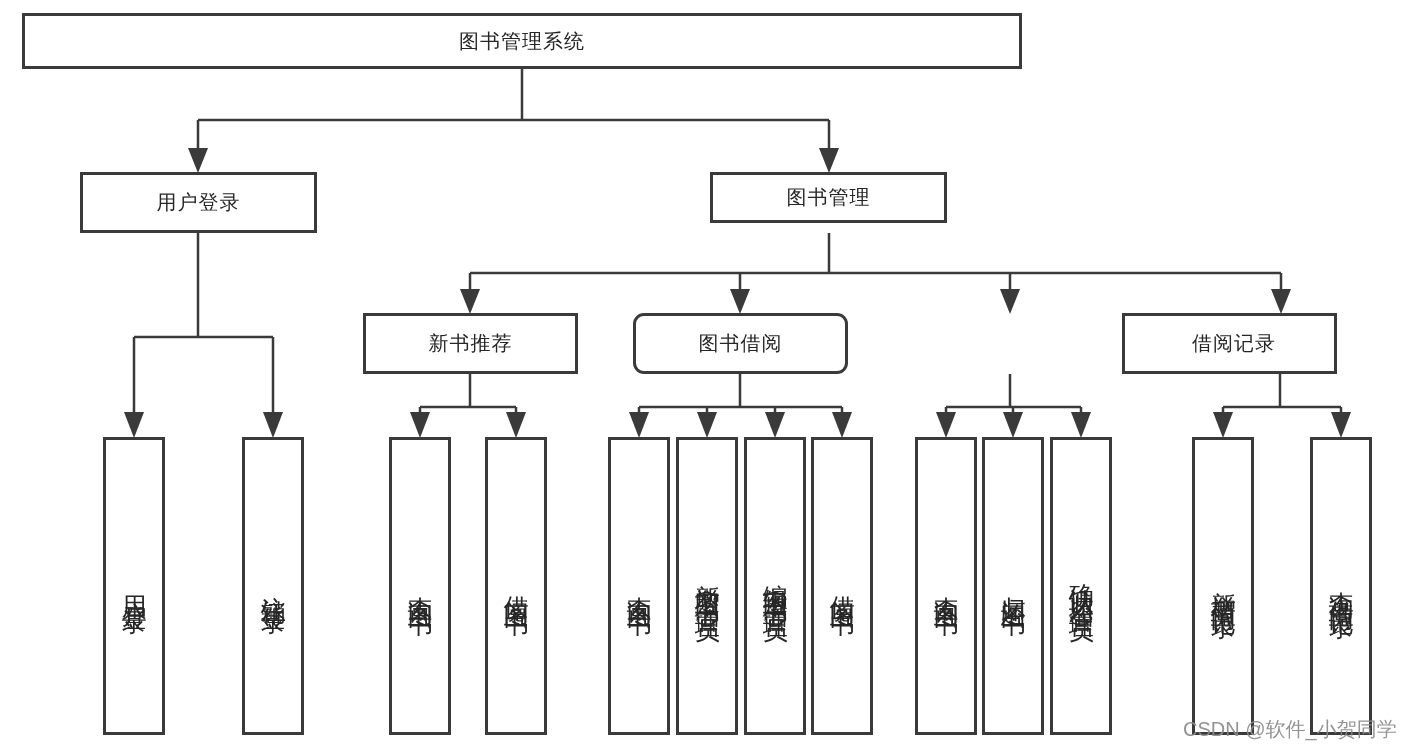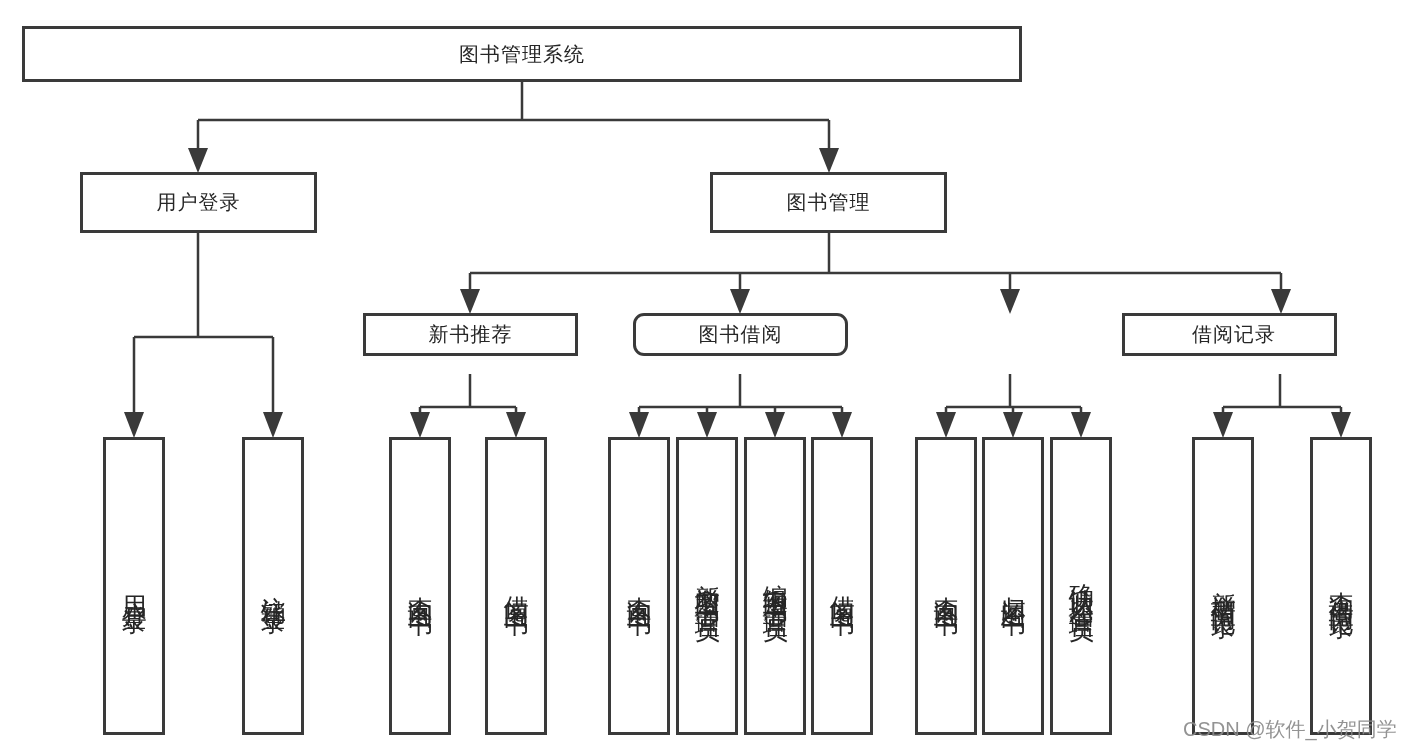--- a/index.html
+++ b/index.html
@@ -6,24 +6,24 @@
   #stage {
     position:relative; width:1405px; height:747px; background:#ffffff;
     font-family:"Liberation Sans","DejaVu Sans",sans-serif; overflow:hidden;
   }
   #connectors { position:absolute; left:0; top:0; z-index:1; pointer-events:none; }
   .hbox {
     position:absolute; box-sizing:border-box; background:#ffffff;
     border:3px solid #3a3a3a; display:flex; align-items:center; justify-content:center;
     font-size:20px; color:#262626; letter-spacing:1px; z-index:2;
   }
-  .root  { left:22px;  top:13px;  width:1000px; height:56px;margin-top:13px; }
+  .root  { left:22px;  top:13px;  width:1000px; height:56px; }
   .l2a   { left:80px;  top:172px; width:237px;  height:61px; }
-  .l2b   { left:710px; top:172px; width:237px;  height:61px; }
-  .l3    { top:313px;  width:215px; height:43px; }
+  .l2b   { left:710px; top:172px; width:237px;  height:51px; }
+  .l3    { top:313px;  width:215px; height:61px; }
   .l3a { left:363px; } .l3b { left:633px;border-radius:11px; } .l3c { left:903px; } .l3d { left:1122px;padding-left:9px; }
   .leaf {
     position:absolute; top:437px; width:62px; height:298px; box-sizing:border-box;
     background:#ffffff; border:3px solid #3a3a3a;
     display:flex; align-items:center; justify-content:center; z-index:2;
   }
   .vtext {
     writing-mode:vertical-rl; text-orientation:mixed;
     font-size:25px; letter-spacing:5px; line-height:1.1; color:#262626;
   }

